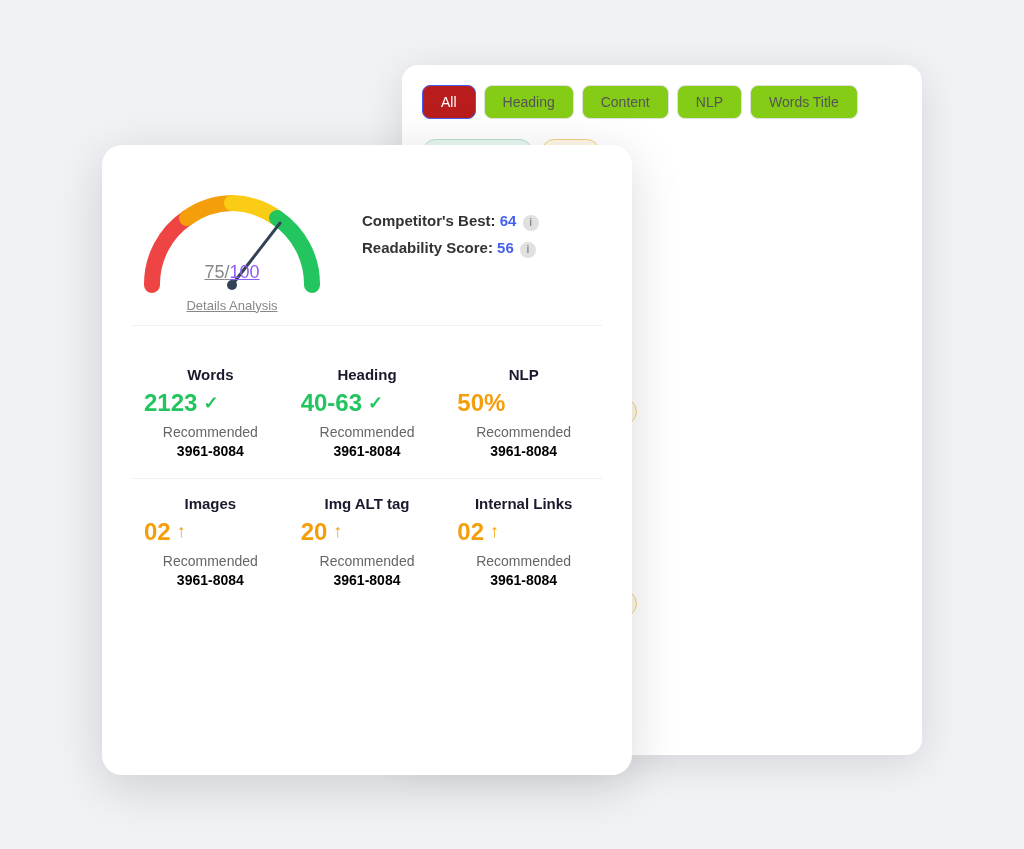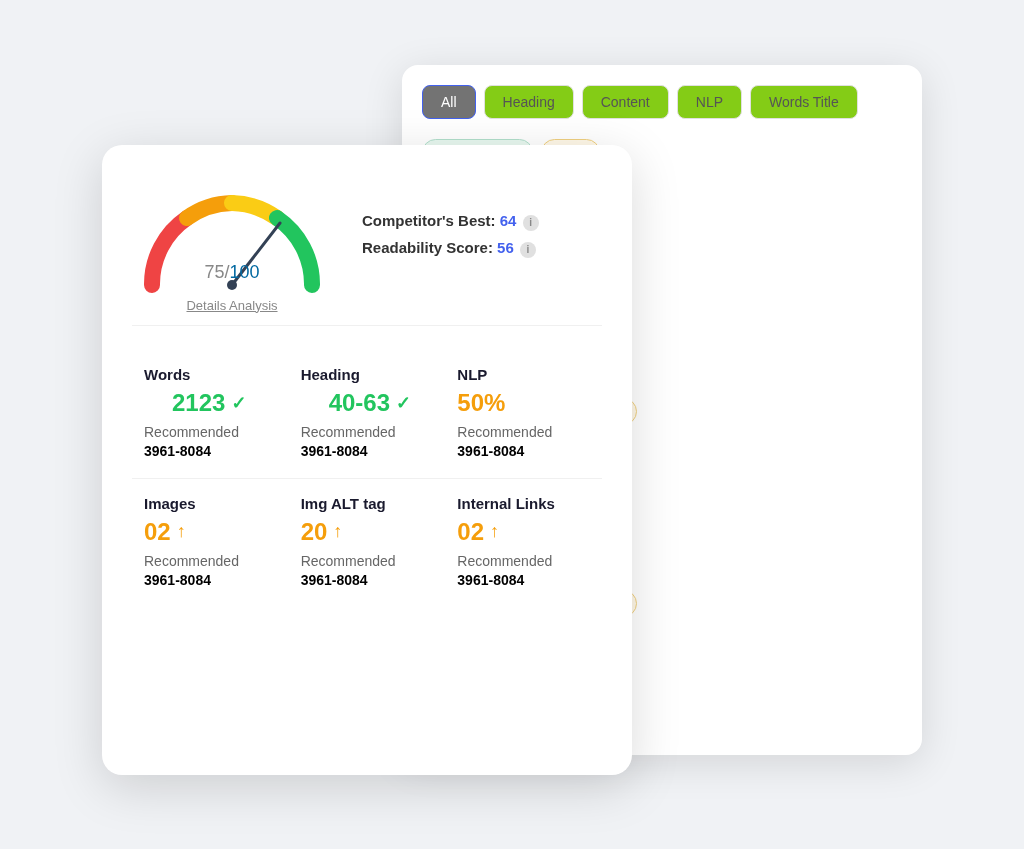--- a/index.html
+++ b/index.html
@@ -47,21 +47,21 @@
       border-radius: 8px;
       border: 1.5px solid #e0e0e0;
       background: #84cc16;
       font-size: 14px;
       color: #555;
       cursor: pointer;
       font-weight: 500;
     }
 
     .tab-btn.active {
-      background: #737373;
+      background: #b91c1c;
       color: #fff;
       border-color: #4361ee;
     }
 
     .tags-rows {
       display: flex;
       flex-direction: column;
       gap: 10px;
     }
 
@@ -136,20 +136,21 @@
       font-size: 28px;
       font-weight: 700;
       color: #1a1a2e;
       white-space: nowrap;
     }
 
     .gauge-label span {
       font-size: 18px;
       color: #888;
       font-weight: 400;
+      text-decoration: underline;
     }
 
     .gauge-details-link {
       position: absolute;
       bottom: -18px;
       left: 50%;
       transform: translateX(-50%);
       font-size: 13px;
       color: #888;
       text-decoration: underline;
@@ -191,20 +192,21 @@
 
     .metrics-grid {
       display: grid;
       grid-template-columns: 1fr 1fr 1fr;
       gap: 0;
       margin-top: 24px;
     }
 
     .metric-cell {
       padding: 16px 12px;
+      text-align: center;
     }
 
     .metric-cell:nth-child(-n+3) {
       border-bottom: 1px solid #f0f0f0;
     }
 
     .metric-label {
       font-size: 15px;
       font-weight: 700;
       color: #1a1a2e;
@@ -213,21 +215,21 @@
 
     .metric-value {
       font-size: 24px;
       font-weight: 700;
       margin-bottom: 6px;
       display: flex;
       align-items: center;
       gap: 6px;
     }
 
-    .metric-value.green { color: #22c55e; margin-left: 28px; }
+    .metric-value.green { color: #22c55e; }
     .metric-value.orange { color: #f59e0b; }
 
     .check-icon {
       color: #22c55e;
       font-size: 18px;
     }
 
     .arrow-up {
       color: #f59e0b;
       font-size: 18px;
@@ -337,21 +339,21 @@
           <path d="M 55 43 A 80 80 0 0 1 100 28" fill="none" stroke="#f59e0b" stroke-width="16" stroke-linecap="round"></path>
 
           <path d="M 100 28 A 80 80 0 0 1 145 43" fill="none" stroke="#facc15" stroke-width="16" stroke-linecap="round"></path>
 
           <path d="M 145 43 A 80 80 0 0 1 180 110" fill="none" stroke="#22c55e" stroke-width="16" stroke-linecap="round"></path>
 
           <line x1="100" y1="110" x2="148" y2="48" stroke="#334155" stroke-width="3" stroke-linecap="round"></line>
           <circle cx="100" cy="110" r="5" fill="#334155"></circle>
         </svg>
         <div class="gauge-label">
-          <span>75</span><span>/</span><span style="font-size:18px;color:#0369a1;font-weight:400">100</span>
+          <span>75</span><span>/</span><span style="font-size:18px;color:#8b5cf6;font-weight:400">100</span>
         </div>
         <div class="gauge-details-link">Details Analysis</div>
       </div>
 
       <div class="score-info">
         <div class="score-row">
           <span>Competitor's Best:</span>
           <span class="val" style="color:#4361ee;font-weight:700;">64</span>
           <span class="info-icon">i</span>
         </div>

